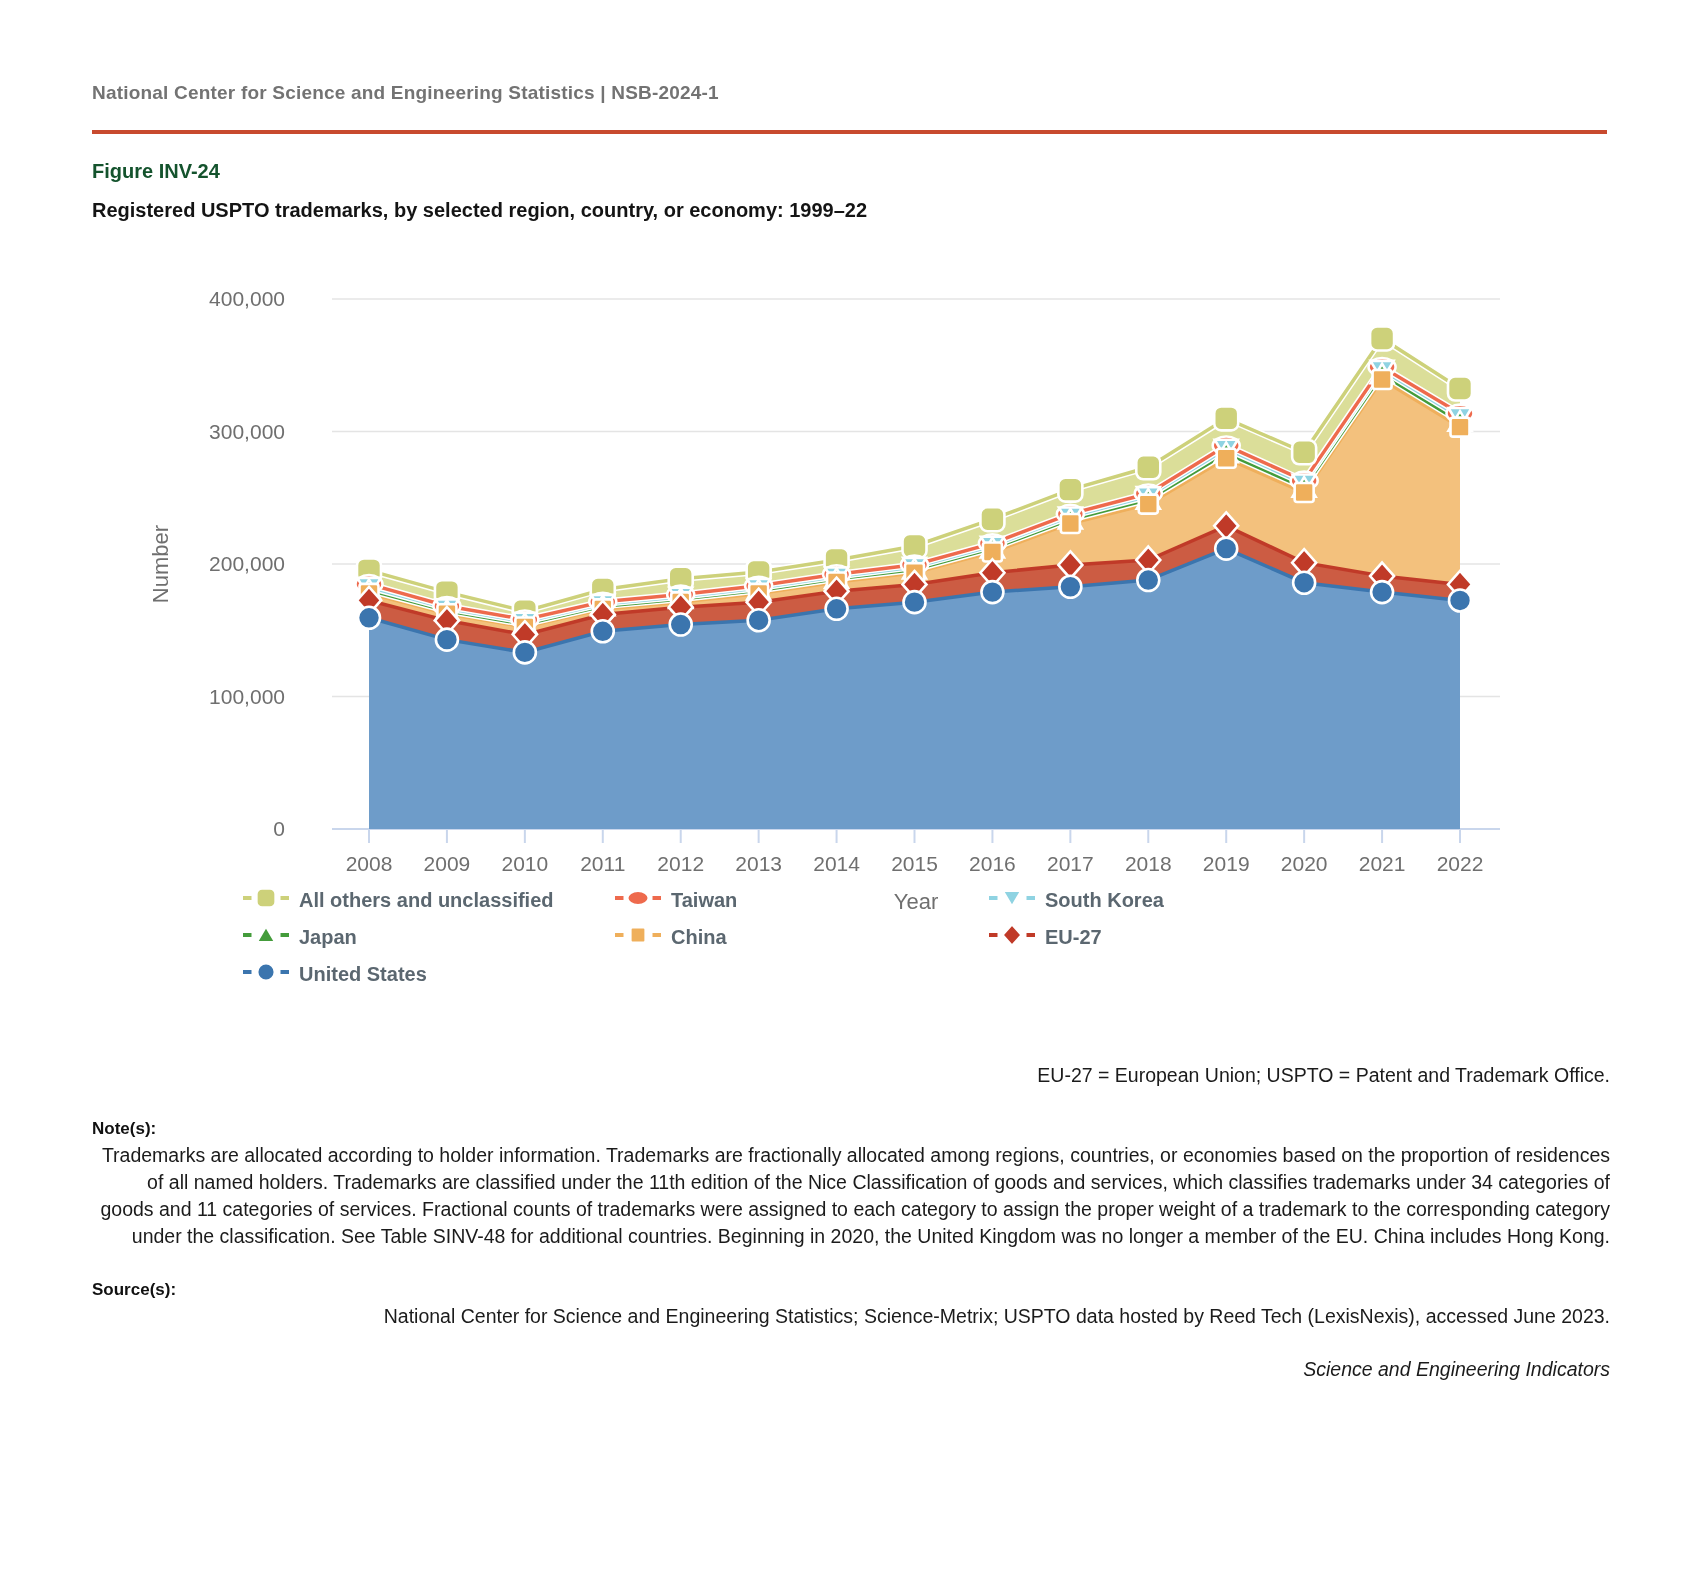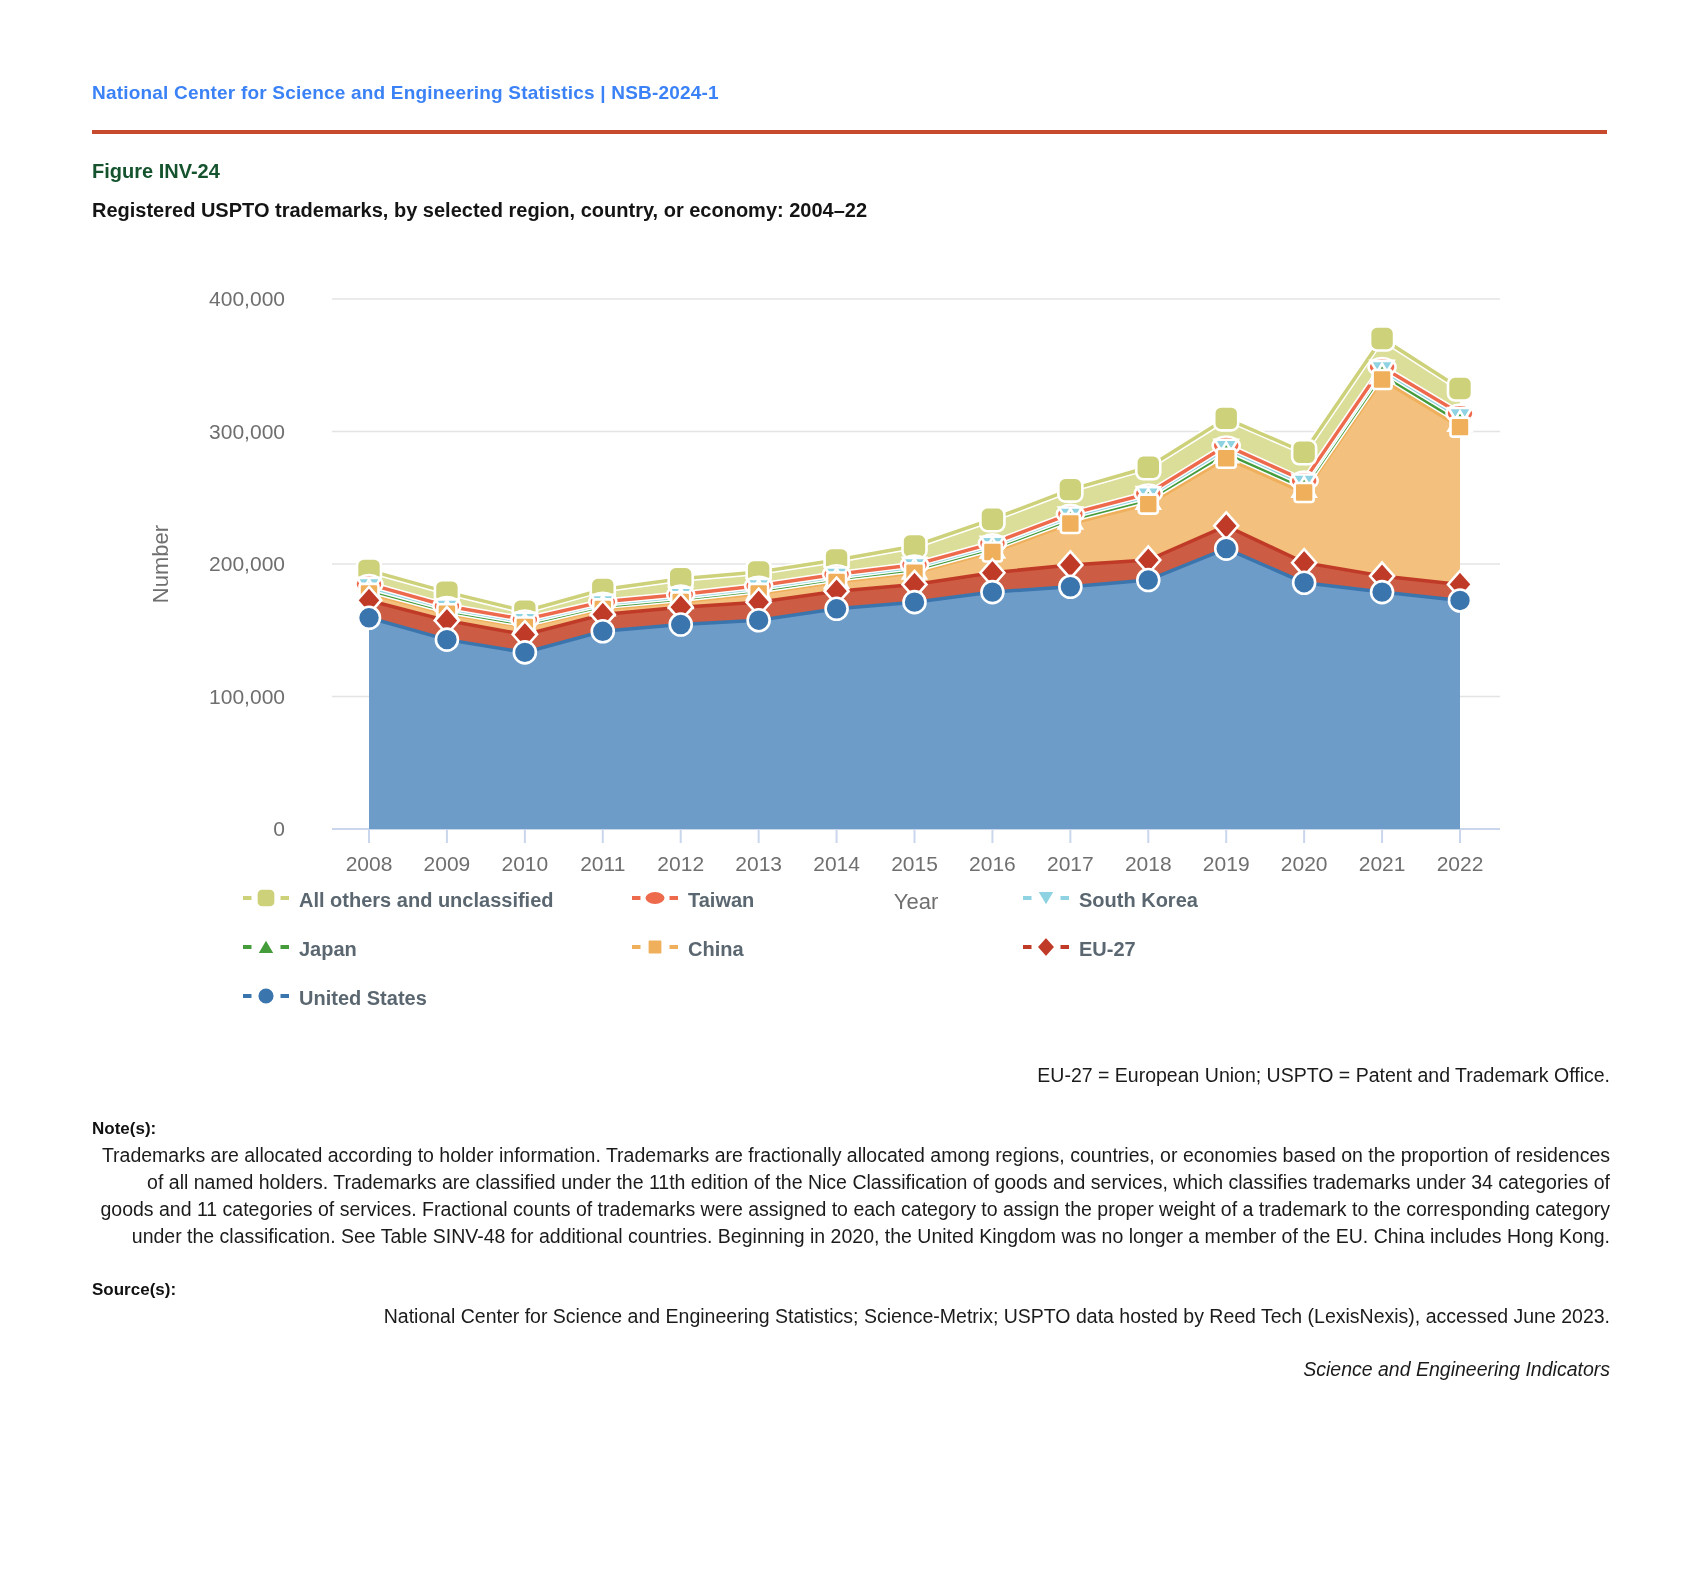--- a/index.html
+++ b/index.html
@@ -3,59 +3,59 @@
 <meta charset="utf-8">
 <style>
   html,body{margin:0;padding:0;background:#ffffff;}
   body{
     width:1699px;height:1584px;position:relative;
     font-family:"Liberation Sans",sans-serif;color:#1f1f1f;
     overflow:hidden;
   }
   .hdr{
     position:absolute;left:92px;top:82px;width:1515px;
-    font-size:19px;font-weight:700;color:#3b82f6;letter-spacing:.2px;
+    font-size:19px;font-weight:700;color:#737373;letter-spacing:.2px;
   }
   .rule{
     position:absolute;left:92px;top:130px;width:1515px;height:4px;
   }
   .fig-label{
     position:absolute;left:92px;top:160px;
     font-size:20px;font-weight:700;color:#14532d;
   }
   .fig-title{
     position:absolute;left:92px;top:199px;width:1500px;
     font-size:20px;font-weight:700;color:#141414;
   }
   .chart-wrap{position:absolute;left:70px;top:252px;width:1560px;height:668px;}
   .legend{
     position:absolute;left:243px;top:884px;
     display:grid;grid-template-columns:372px 374px auto;
-    grid-auto-flow:row;row-gap:5px;column-gap:0;gap:17px;
+    grid-auto-flow:row;row-gap:5px;column-gap:0;
   }
   .legend-item{display:flex;align-items:center;height:32px;cursor:pointer;}
   .legend-item .ic{flex:0 0 46px;margin-right:10px;}
   .legend-item .lbl{font-size:20px;font-weight:700;color:#5b6770;white-space:nowrap;}
   .notes{
     position:absolute;left:92px;top:1062px;width:1518px;
     font-size:19.5px;line-height:27px;color:#1b1b1b;
   }
   .notes .abbrev{margin:0 0 26px 0;}
   .notes h4{margin:0;font-size:17px;line-height:27px;font-weight:700;color:#111;}
   .notes p{margin:0 0 26px 0;text-align:right;}
   .notes .brand{font-style:italic;margin:10px 0 0 0;}
   text{font-family:"Liberation Sans",sans-serif;}
 </style>
 </head>
 <body>
 
 <div class="hdr">National Center for Science and Engineering Statistics  |  NSB-2024-1</div>
 <div class="rule" style="background: rgb(200, 74, 46);"></div>
 <div class="fig-label">Figure INV-24</div>
-<div class="fig-title">Registered USPTO trademarks, by selected region, country, or economy: 2004–22</div>
+<div class="fig-title">Registered USPTO trademarks, by selected region, country, or economy: 1999–22</div>
 
 <div class="chart-wrap">
   <svg id="chart-svg" width="1560" height="668" viewBox="0 0 1560 668">
       <text x="215" y="584" text-anchor="end" font-size="21" fill="#6f6f6f">0</text>
       <line x1="262" y1="444.5" x2="1430" y2="444.5" stroke="#e4e4e4" stroke-width="1.5"></line>
       <text x="215" y="451.5" text-anchor="end" font-size="21" fill="#6f6f6f">100,000</text>
       <line x1="262" y1="312" x2="1430" y2="312" stroke="#e4e4e4" stroke-width="1.5"></line>
       <text x="215" y="319" text-anchor="end" font-size="21" fill="#6f6f6f">200,000</text>
       <line x1="262" y1="179.5" x2="1430" y2="179.5" stroke="#e4e4e4" stroke-width="1.5"></line>
       <text x="215" y="186.5" text-anchor="end" font-size="21" fill="#6f6f6f">300,000</text>

